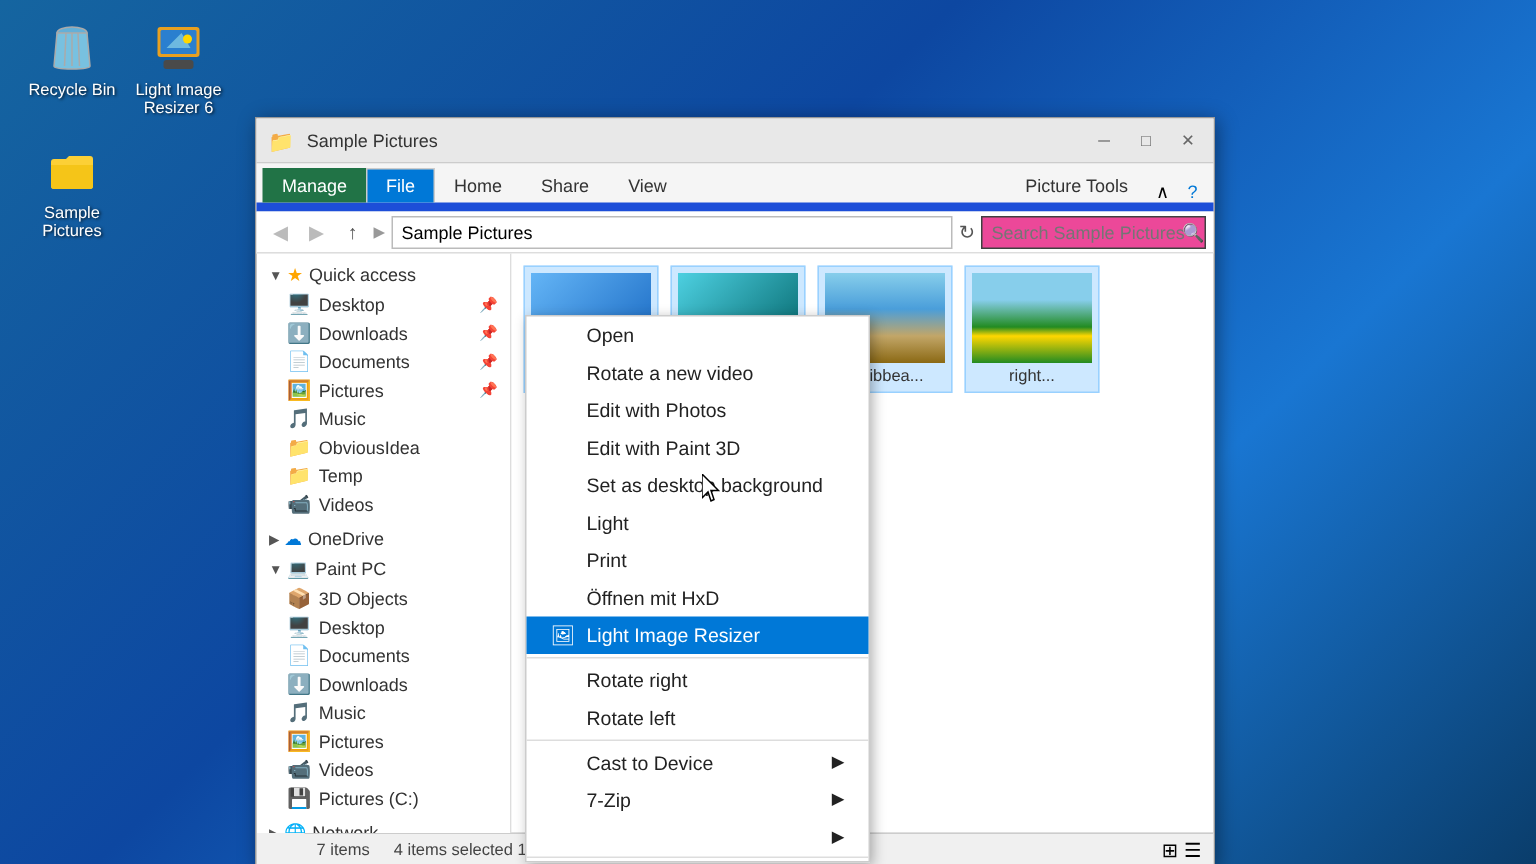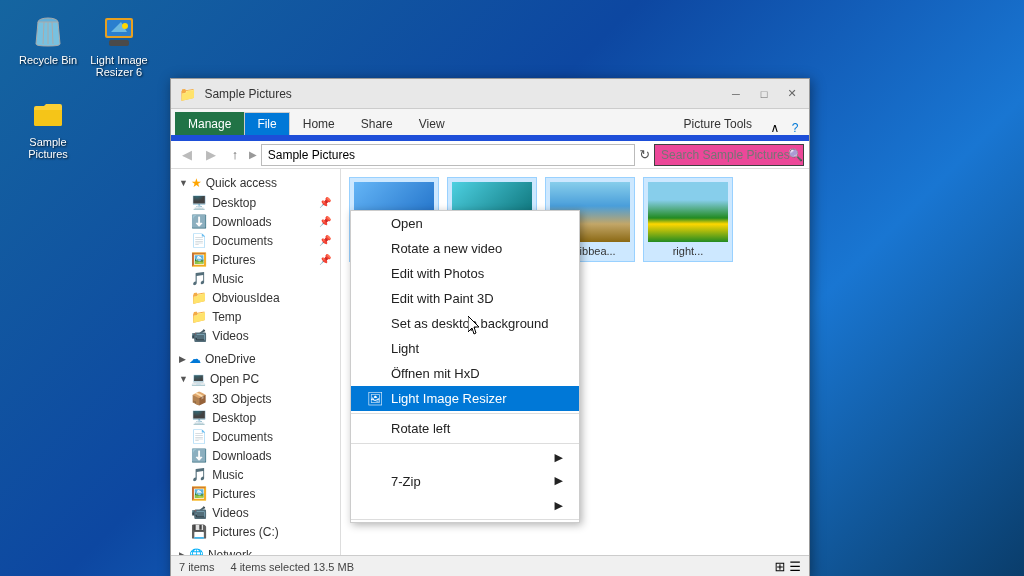--- a/index.html
+++ b/index.html
@@ -260,20 +260,21 @@
     
     .status-bar {
       height: 22px;
       background: #f0f0f0;
       border-top: 1px solid #ccc;
       display: flex;
       align-items: center;
       padding: 0 8px;
       font-size: 11px;
       color: #444;
+      margin-left: 32px;
     }
     .status-bar-right {
       margin-left: auto;
       display: flex;
       gap: 4px;
     }
 
     
     .context-menu {
       position: absolute;
@@ -457,21 +458,21 @@
 
         <div class="sidebar-header" style="margin-top:4px;">
           <span class="chevron">▶</span>
           <span style="color:#0078d7;margin-right:4px;">☁</span>
           <span>OneDrive</span>
         </div>
 
         <div class="sidebar-header">
           <span class="chevron">▼</span>
           <span style="margin-right:4px;">💻</span>
-          <span>Open PC</span>
+          <span>Paint PC</span>
         </div>
         <div class="sidebar-item">
           <span class="folder-icon">📦</span>
           <span>3D Objects</span>
         </div>
         <div class="sidebar-item">
           <span class="folder-icon">🖥️</span>
           <span>Desktop</span>
         </div>
         <div class="sidebar-item">
@@ -569,34 +570,43 @@
     <div class="ctx-item">
       <span class="ctx-icon"></span>
       <span class="ctx-label">Set as desktop background</span>
     </div>
     <div class="ctx-item">
       <span class="ctx-icon"></span>
       <span class="ctx-label">Light</span>
     </div>
     <div class="ctx-item">
       <span class="ctx-icon"></span>
+      <span class="ctx-label">Print</span>
+    </div>
+    <div class="ctx-item">
+      <span class="ctx-icon"></span>
       <span class="ctx-label">Öffnen mit HxD</span>
     </div>
     <div class="ctx-item highlighted">
       <span class="ctx-icon">🖼</span>
       <span class="ctx-label">Light Image Resizer</span>
     </div>
     <div class="ctx-separator"></div>
     <div class="ctx-item">
       <span class="ctx-icon"></span>
+      <span class="ctx-label">Rotate right</span>
+    </div>
+    <div class="ctx-item">
+      <span class="ctx-icon"></span>
       <span class="ctx-label">Rotate left</span>
     </div>
     <div class="ctx-separator"></div>
     <div class="ctx-item">
       <span class="ctx-icon"></span>
+      <span class="ctx-label">Cast to Device</span>
       <span class="ctx-arrow">▶</span>
     </div>
     <div class="ctx-item">
       <span class="ctx-icon"></span>
       <span class="ctx-label">7-Zip</span>
       <span class="ctx-arrow">▶</span>
     </div>
     <div class="ctx-item">
       <span class="ctx-icon"></span>
       <span class="ctx-arrow">▶</span>

